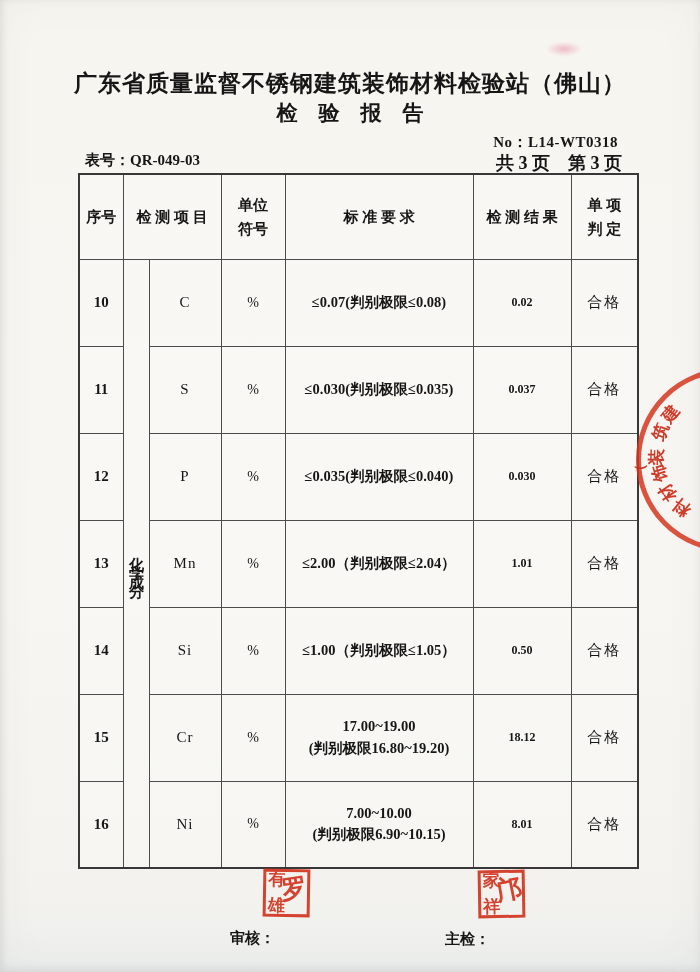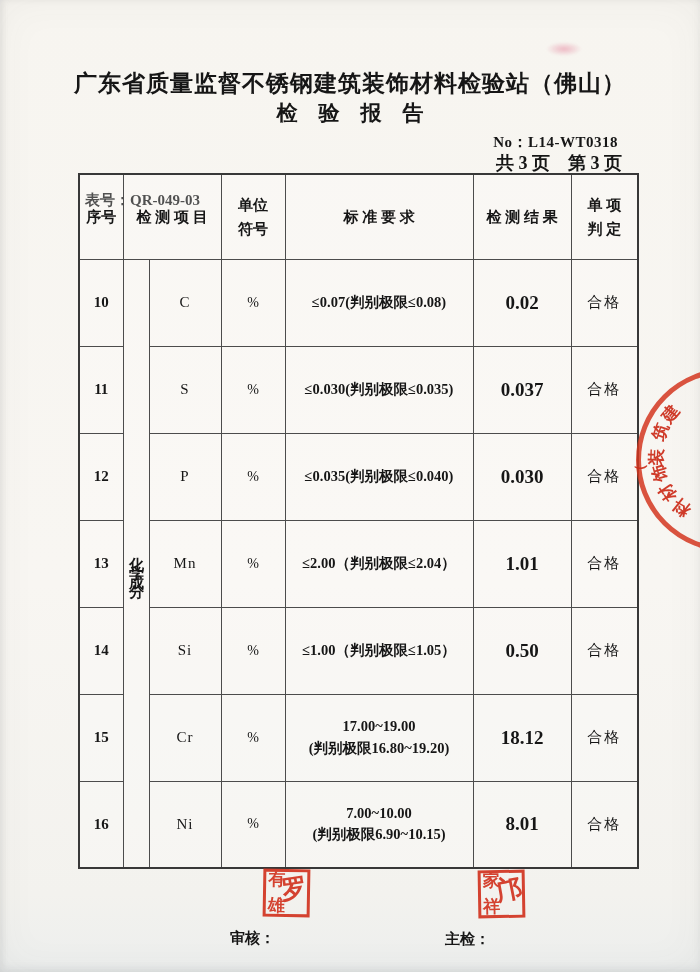--- a/index.html
+++ b/index.html
@@ -12,21 +12,21 @@
     font-family:"Liberation Serif","DejaVu Serif",serif;
     color:#161616;
     box-shadow:inset 0 0 40px rgba(80,80,70,0.05), inset 3px 0 6px rgba(120,120,110,0.07), inset 0 -4px 8px rgba(130,140,145,0.12);
   }
   .abs{position:absolute;}
 
   
   .org-title{top:68px;left:0;width:700px;text-align:center;font-size:23px;font-weight:bold;letter-spacing:1px;}
   .report-title{top:99px;left:0;width:700px;text-align:center;font-size:21px;font-weight:bold;}
   .report-no{top:133px;right:82px;font-size:15px;font-weight:bold;letter-spacing:0.5px;text-align:right;}
-  .form-no{top:151px;left:85px;font-size:15px;font-weight:bold;margin-top:40px;}
+  .form-no{top:151px;left:85px;font-size:15px;font-weight:bold;}
   .pagination{top:151px;right:78px;font-size:18px;font-weight:bold;}
 
   
   table.report{
     position:absolute;top:173px;left:78px;
     width:559px;height:695px;
     border-collapse:collapse;table-layout:fixed;
     background:rgba(255,255,255,0.25);
   }
   table.report th, table.report td{
@@ -43,21 +43,21 @@
   td.c-group{padding:0;}
   .vertical-label{
     writing-mode:vertical-rl;
     font-size:15px;font-weight:600;
     letter-spacing:9px;
     margin:0 auto;
   }
   td.c-item{font-size:15px;letter-spacing:1px;}
   td.c-unit{font-size:14px;}
   td.c-standard{font-size:14.5px;font-weight:bold;white-space:pre-line;line-height:1.5;}
-  td.c-result{font-size:19px;font-weight:bold;}
+  td.c-result{font-size:12px;font-weight:bold;}
   td.c-judge{font-size:15px;letter-spacing:2px;}
 
   
   .sign-label{font-size:15px;font-weight:bold;margin-top:46px;}
   .reviewer-label{top:883px;left:230px;}
   .inspector-label{top:884px;left:445px;}
   .stamp{
     width:41px;height:42px;
     border:3px solid #d23420;
     color:#d23420;

